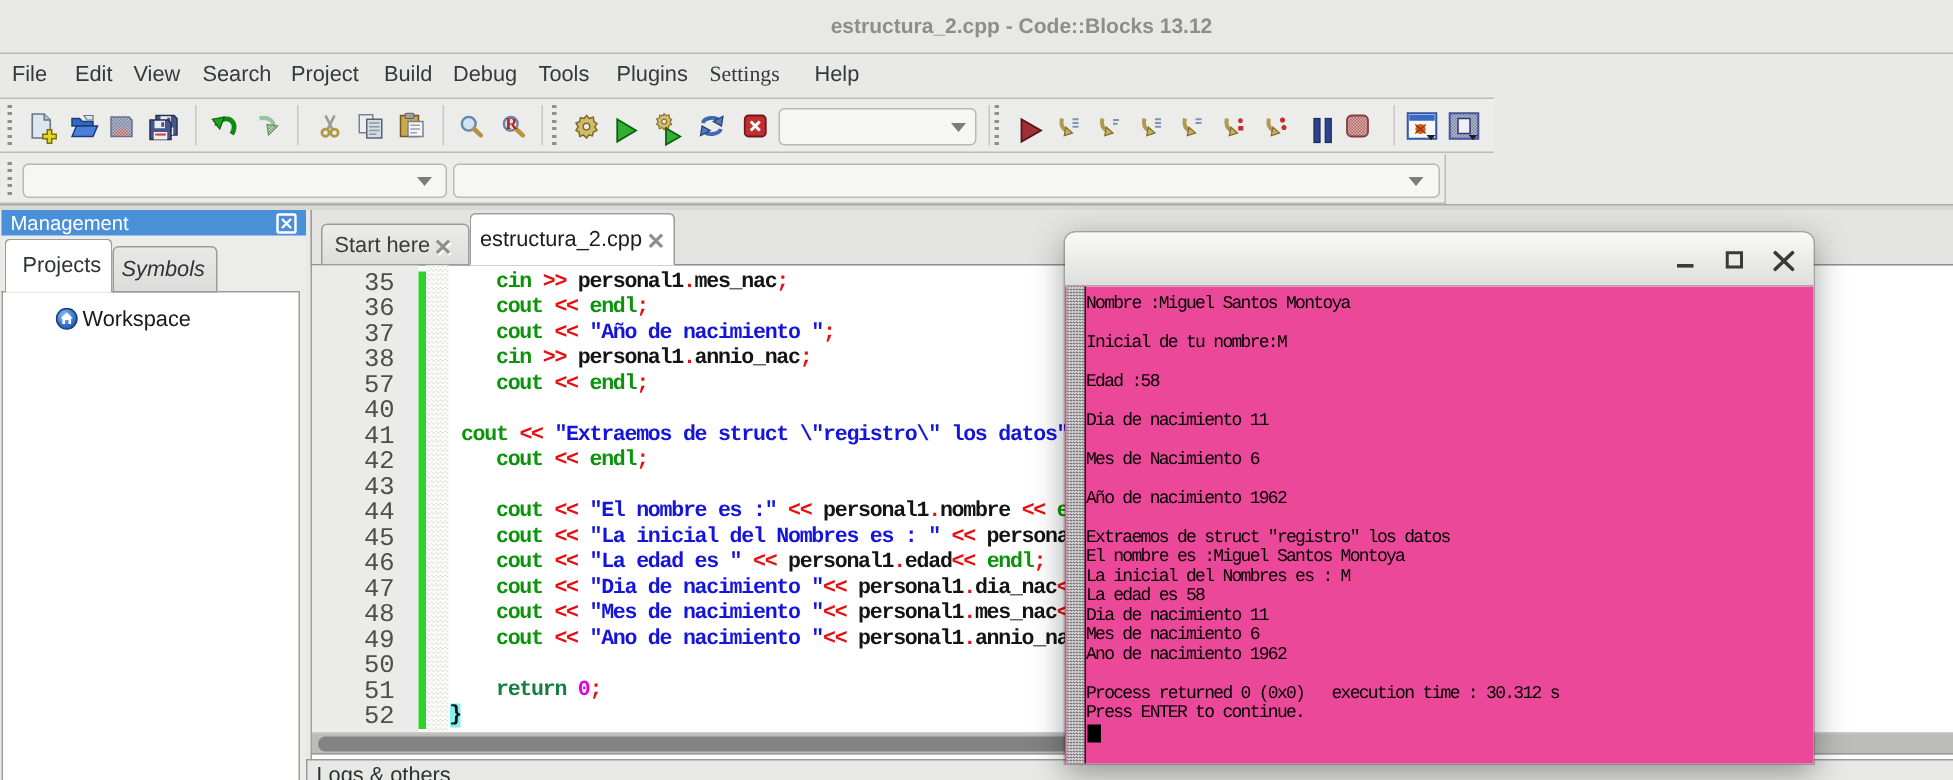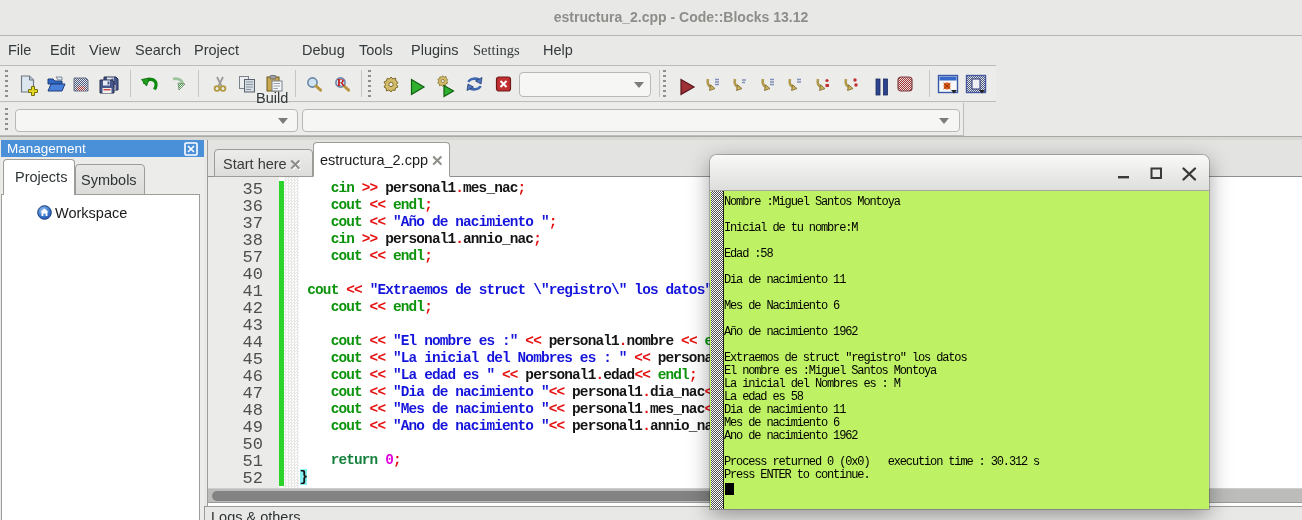--- a/index.html
+++ b/index.html
@@ -58,42 +58,42 @@
   
   #logsbar { left:204px; top:506px; width:1202px; height:14px; background:#e8e8e6; border-top:1px solid #9b9b97; border-left:1px solid #9b9b97;}
   #logsbar span { position:absolute; left:6px; top:2px; font-size:14.5px; color:#2e3234; }
 
   
   #console { left:710px; top:155px; width:499px; height:354px; background:#ffffff;
      border-radius:7px 7px 0 0; box-shadow:0 6px 22px rgba(0,0,0,0.38), 0 0 0 1px rgba(0,0,0,0.22); }
   #ctitle { position:absolute; left:0; top:0; width:100%; height:36px; background:linear-gradient(#f9f9f8,#dededc);
      border-radius:7px 7px 0 0; border-bottom:1px solid #a6a6a2; }
   #ctitle .t { position:absolute; left:5px; top:9.5px; font-size:14.4px; font-weight:bold; color:#2c2c2c; }
-  #cbody { position:absolute; left:0; top:36px; width:100%; height:318px; background:#bef264; }
+  #cbody { position:absolute; left:0; top:36px; width:100%; height:318px; background:#ec4899; }
   #cscroll { position:absolute; left:0.5px; top:0px; width:13px; height:318px; border-right:1.6px solid #1a1a1a;
      background-image:conic-gradient(#4f4f4f 25%, #fdfdfd 25% 50%, #4f4f4f 50% 75%, #fdfdfd 75%); background-size:2px 2px; }
   #ctext { position:absolute; left:14px; top:5px; font-family:"Liberation Mono", monospace; font-size:12px;
      letter-spacing:-1.14px; line-height:13px; white-space:pre; color:#000; }
   #ccursor { position:absolute; left:15px; top:292px; width:8.5px; height:12px; background:#000; }
 </style>
 </head>
 <body>
 <div class="abs" id="titlebar"></div>
 <div class="abs" id="title-text">estructura_2.cpp - Code::Blocks 13.12</div>
 <div class="abs" id="menubar"></div>
 <div class="abs" id="toolrow1"></div>
 <div class="abs" id="toolrow2"></div>
 <div class="abs" id="mainsplit"></div>
 
 <span class="abs menu" style="left:8px;">File</span>
 <span class="abs menu" style="left:50px;">Edit</span>
 <span class="abs menu" style="left:89px;">View</span>
 <span class="abs menu" style="left:135px;">Search</span>
 <span class="abs menu" style="left:194px;">Project</span>
-<span class="abs menu" style="left:256px;margin-top:48px;">Build</span>
+<span class="abs menu" style="left:256px;">Build</span>
 <span class="abs menu" style="left:302px;">Debug</span>
 <span class="abs menu" style="left:359px;">Tools</span>
 <span class="abs menu" style="left:411px;">Plugins</span>
 <span class="abs menu" style="left:473px;font-family:Liberation Serif, serif;">Settings</span>
 <span class="abs menu" style="left:543px;">Help</span>
 
 <div class="abs grip" style="left:5px; top:70px; height:27px;"></div>
 <div class="abs grip" style="left:368px; top:70px; height:27px;"></div>
 <div class="abs grip" style="left:663px; top:70px; height:27px;"></div>
 <div class="abs grip" style="left:5px; top:108px; height:24px;"></div>
@@ -288,21 +288,21 @@
 <div class="abs" id="mgmt-cap">
     <span>Management</span>
   <svg width="14" height="14" style="position:absolute;left:183px;top:1.5px">
     <rect x="1" y="1" width="12" height="12" fill="none" stroke="#ffffff" stroke-width="1.6" rx="1"></rect>
     <path d="M4 4 L10 10 M10 4 L4 10" stroke="#ffffff" stroke-width="1.6"></path>
   </svg>
 </div>
 <div class="abs tab" id="tab-symbols"></div>
 <div class="abs tab" id="tab-projects"></div>
 <span class="abs tabtxt" style="left:15px; top:169px; z-index:5;">Projects</span>
-<span class="abs tabtxt" style="left:81px; top:172px; z-index:5;">Symbols</span>
+<span class="abs tabtxt" style="left:81px; top:172px; z-index:5;font-style:italic;">Symbols</span>
 <svg id="wsicon" class="abs" style="left:37px;top:205px" width="15" height="15">
   <defs>
       <radialGradient id="ws" cx="0.4" cy="0.35" r="0.8">
     <stop offset="0" stop-color="#9cc4f0"></stop>
         <stop offset="0.6" stop-color="#3570c8"></stop>
         <stop offset="1" stop-color="#1c4c9c"></stop>
   </radialGradient>
     </defs>
   <circle cx="7.5" cy="7.5" r="6.8" fill="url(#ws)" stroke="#16407e" stroke-width="1"></circle>
   <path d="M7.5 3.4 L11.6 7.2 L10.4 7.2 L10.4 11 L8.7 11 L8.7 8.4 L6.3 8.4 L6.3 11 L4.6 11 L4.6 7.2 L3.4 7.2 Z" fill="#ffffff"></path>

